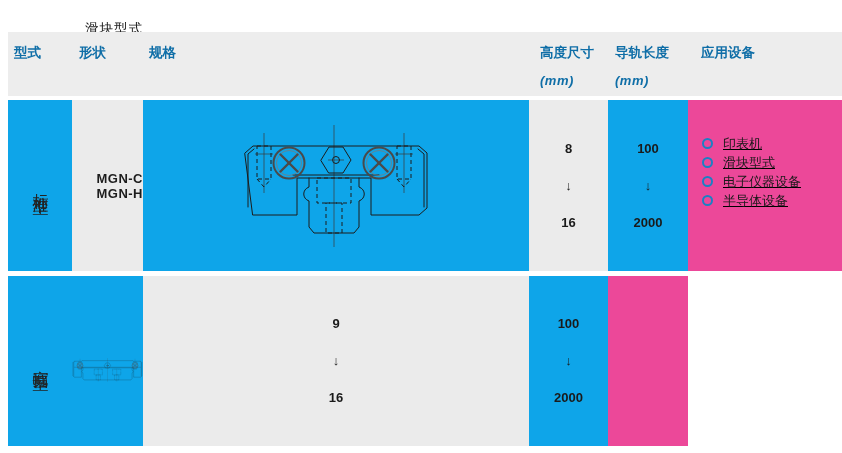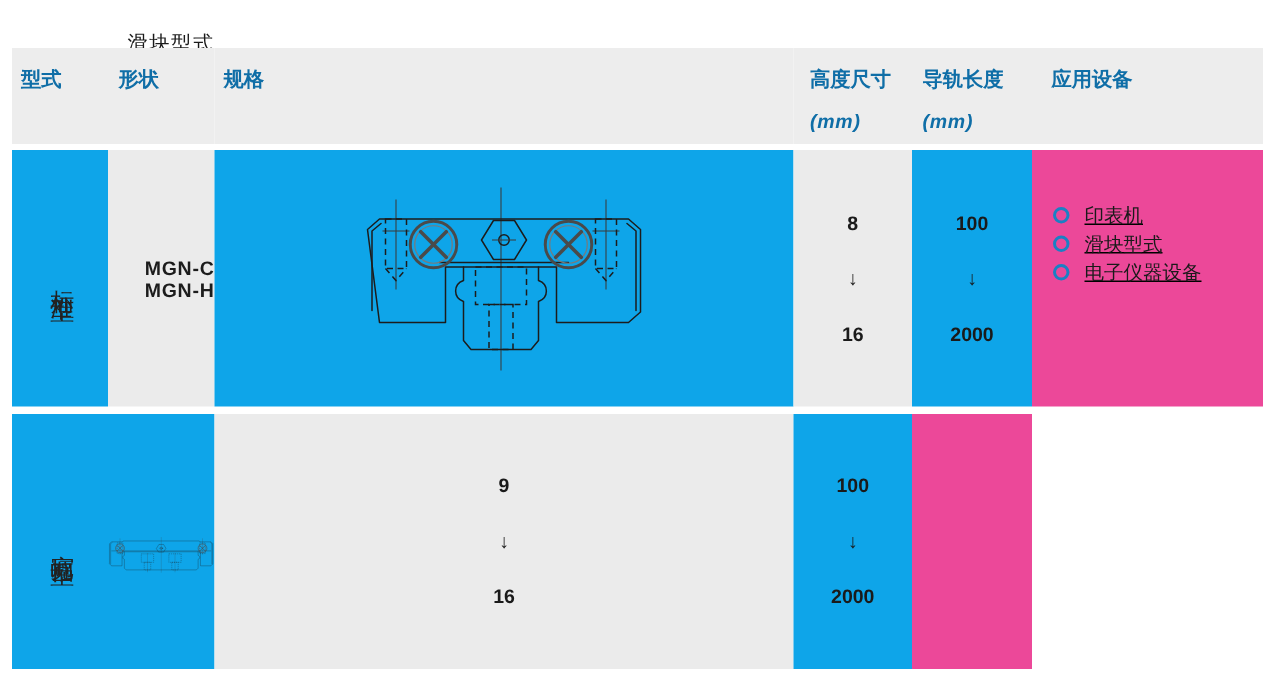--- a/index.html
+++ b/index.html
@@ -135,20 +135,24 @@
           <span>印表机</span>
         </div>
         <div class="app-item">
           <span class="ring"></span>
           <span>滑块型式</span>
         </div>
         <div class="app-item">
           <span class="ring"></span>
           <span>电子仪器设备</span>
         </div>
+        <div class="app-item">
+          <span class="ring"></span>
+          <span>半导体设备</span>
+        </div>
       </div>
     </div>
 
     <div class="grid row2">
       <div class="cell c-dark type-cell">
         <span class="vtext">宽幅型</span>
       </div>
       <div class="cell c-dark shape-cell">
 
         <svg class="mgw-offset" width="364" height="122" viewBox="0 0 364 122">

